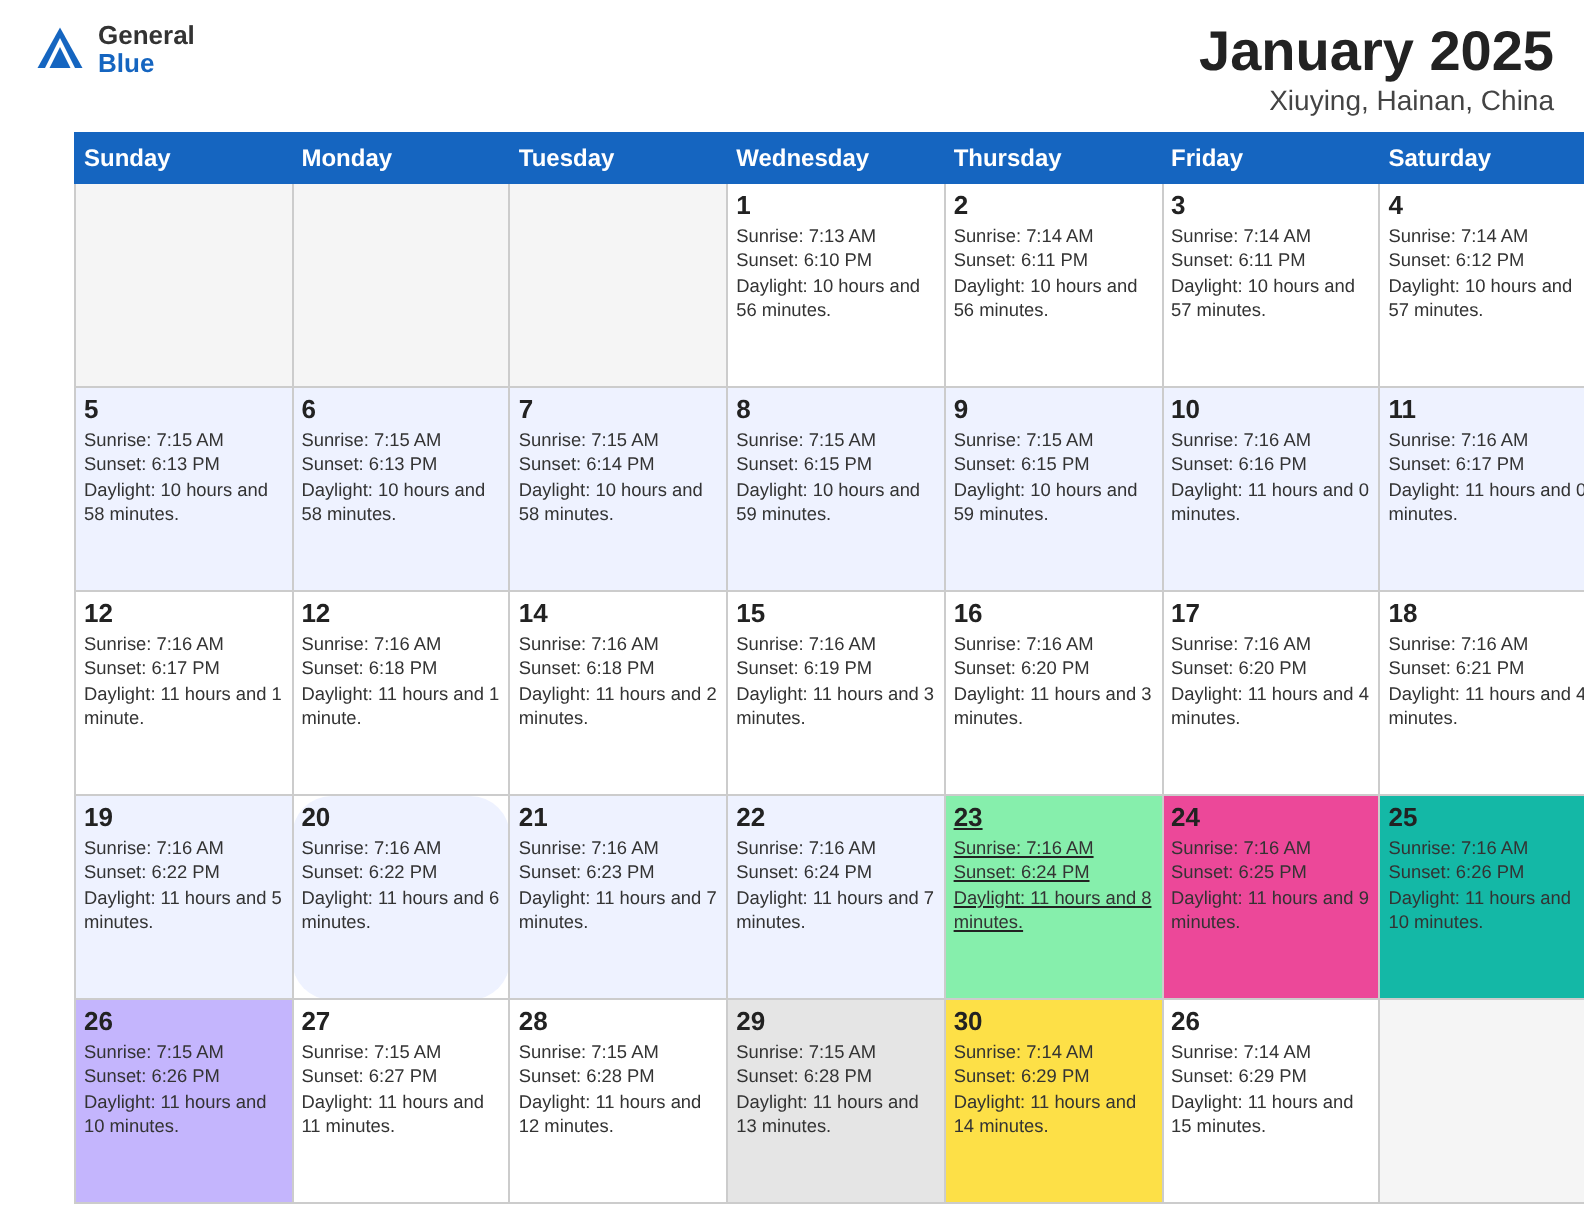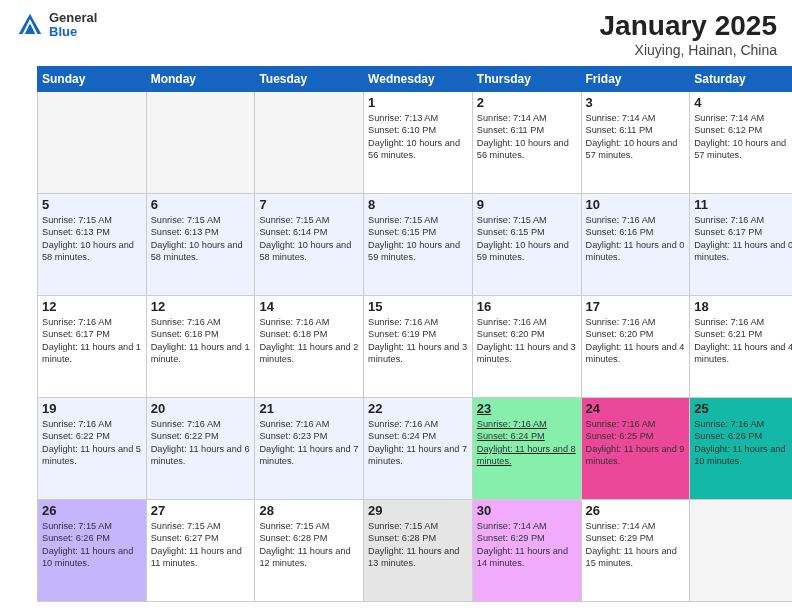--- a/index.html
+++ b/index.html
@@ -246,21 +246,21 @@
 Daylight: 11 hours and 4 minutes.</div>
           </td>
         </tr>
         <tr>
           <td style="background: rgb(238, 242, 255);">
             <span class="day-number">19</span>
             <div class="day-info" style="white-space: pre-line;">Sunrise: 7:16 AM
 Sunset: 6:22 PM
 Daylight: 11 hours and 5 minutes.</div>
           </td>
-          <td style="background: rgb(238, 242, 255);">
+          <td style="background: rgb(238, 242, 255); border-radius: 20px;">
             <span class="day-number">20</span>
             <div class="day-info" style="white-space: pre-line;">Sunrise: 7:16 AM
 Sunset: 6:22 PM
 Daylight: 11 hours and 6 minutes.</div>
           </td>
           <td style="background: rgb(238, 242, 255);">
             <span class="day-number">21</span>
             <div class="day-info" style="white-space: pre-line;">Sunrise: 7:16 AM
 Sunset: 6:23 PM
 Daylight: 11 hours and 7 minutes.</div>
@@ -308,21 +308,21 @@
             <div class="day-info" style="white-space: pre-line;">Sunrise: 7:15 AM
 Sunset: 6:28 PM
 Daylight: 11 hours and 12 minutes.</div>
           </td>
           <td style="background: #e5e5e5;">
             <span class="day-number">29</span>
             <div class="day-info" style="white-space: pre-line;">Sunrise: 7:15 AM
 Sunset: 6:28 PM
 Daylight: 11 hours and 13 minutes.</div>
           </td>
-          <td style="background: #f0abfc;">
+          <td style="background: #fde047;">
             <span class="day-number">30</span>
             <div class="day-info" style="white-space: pre-line;">Sunrise: 7:14 AM
 Sunset: 6:29 PM
 Daylight: 11 hours and 14 minutes.</div>
           </td>
           <td style="background: rgb(255, 255, 255);">
             <span class="day-number">26</span>
             <div class="day-info" style="white-space: pre-line;">Sunrise: 7:14 AM
 Sunset: 6:29 PM
 Daylight: 11 hours and 15 minutes.</div>

